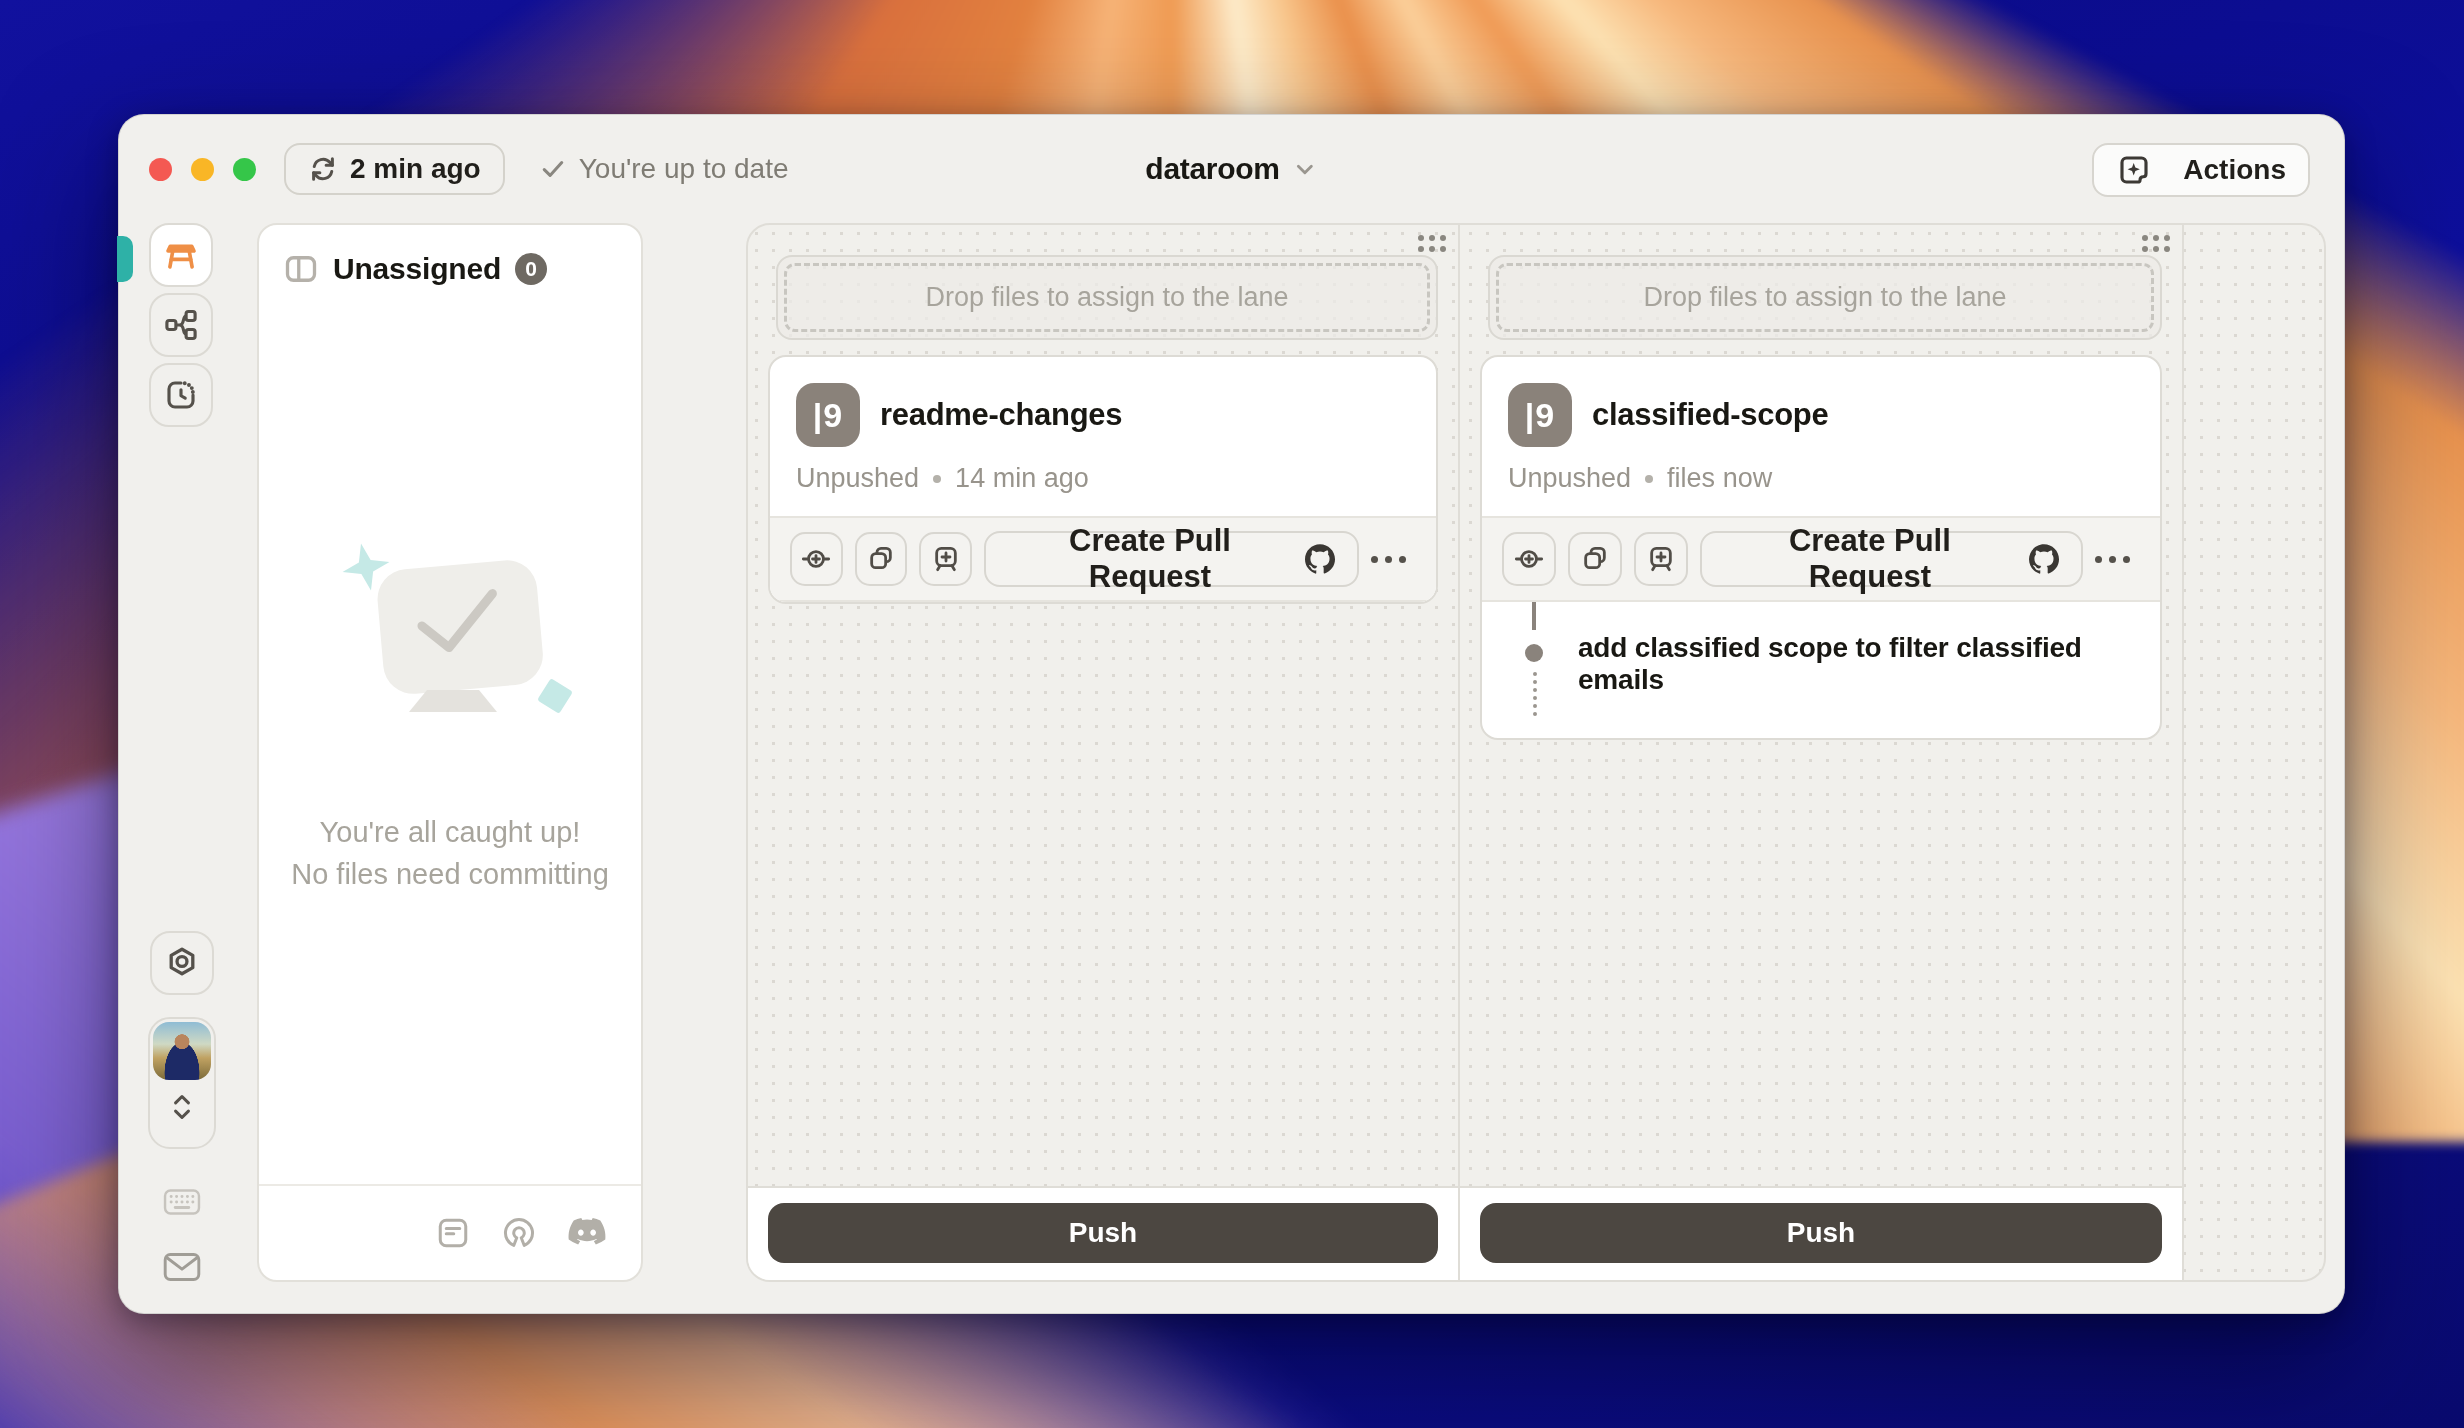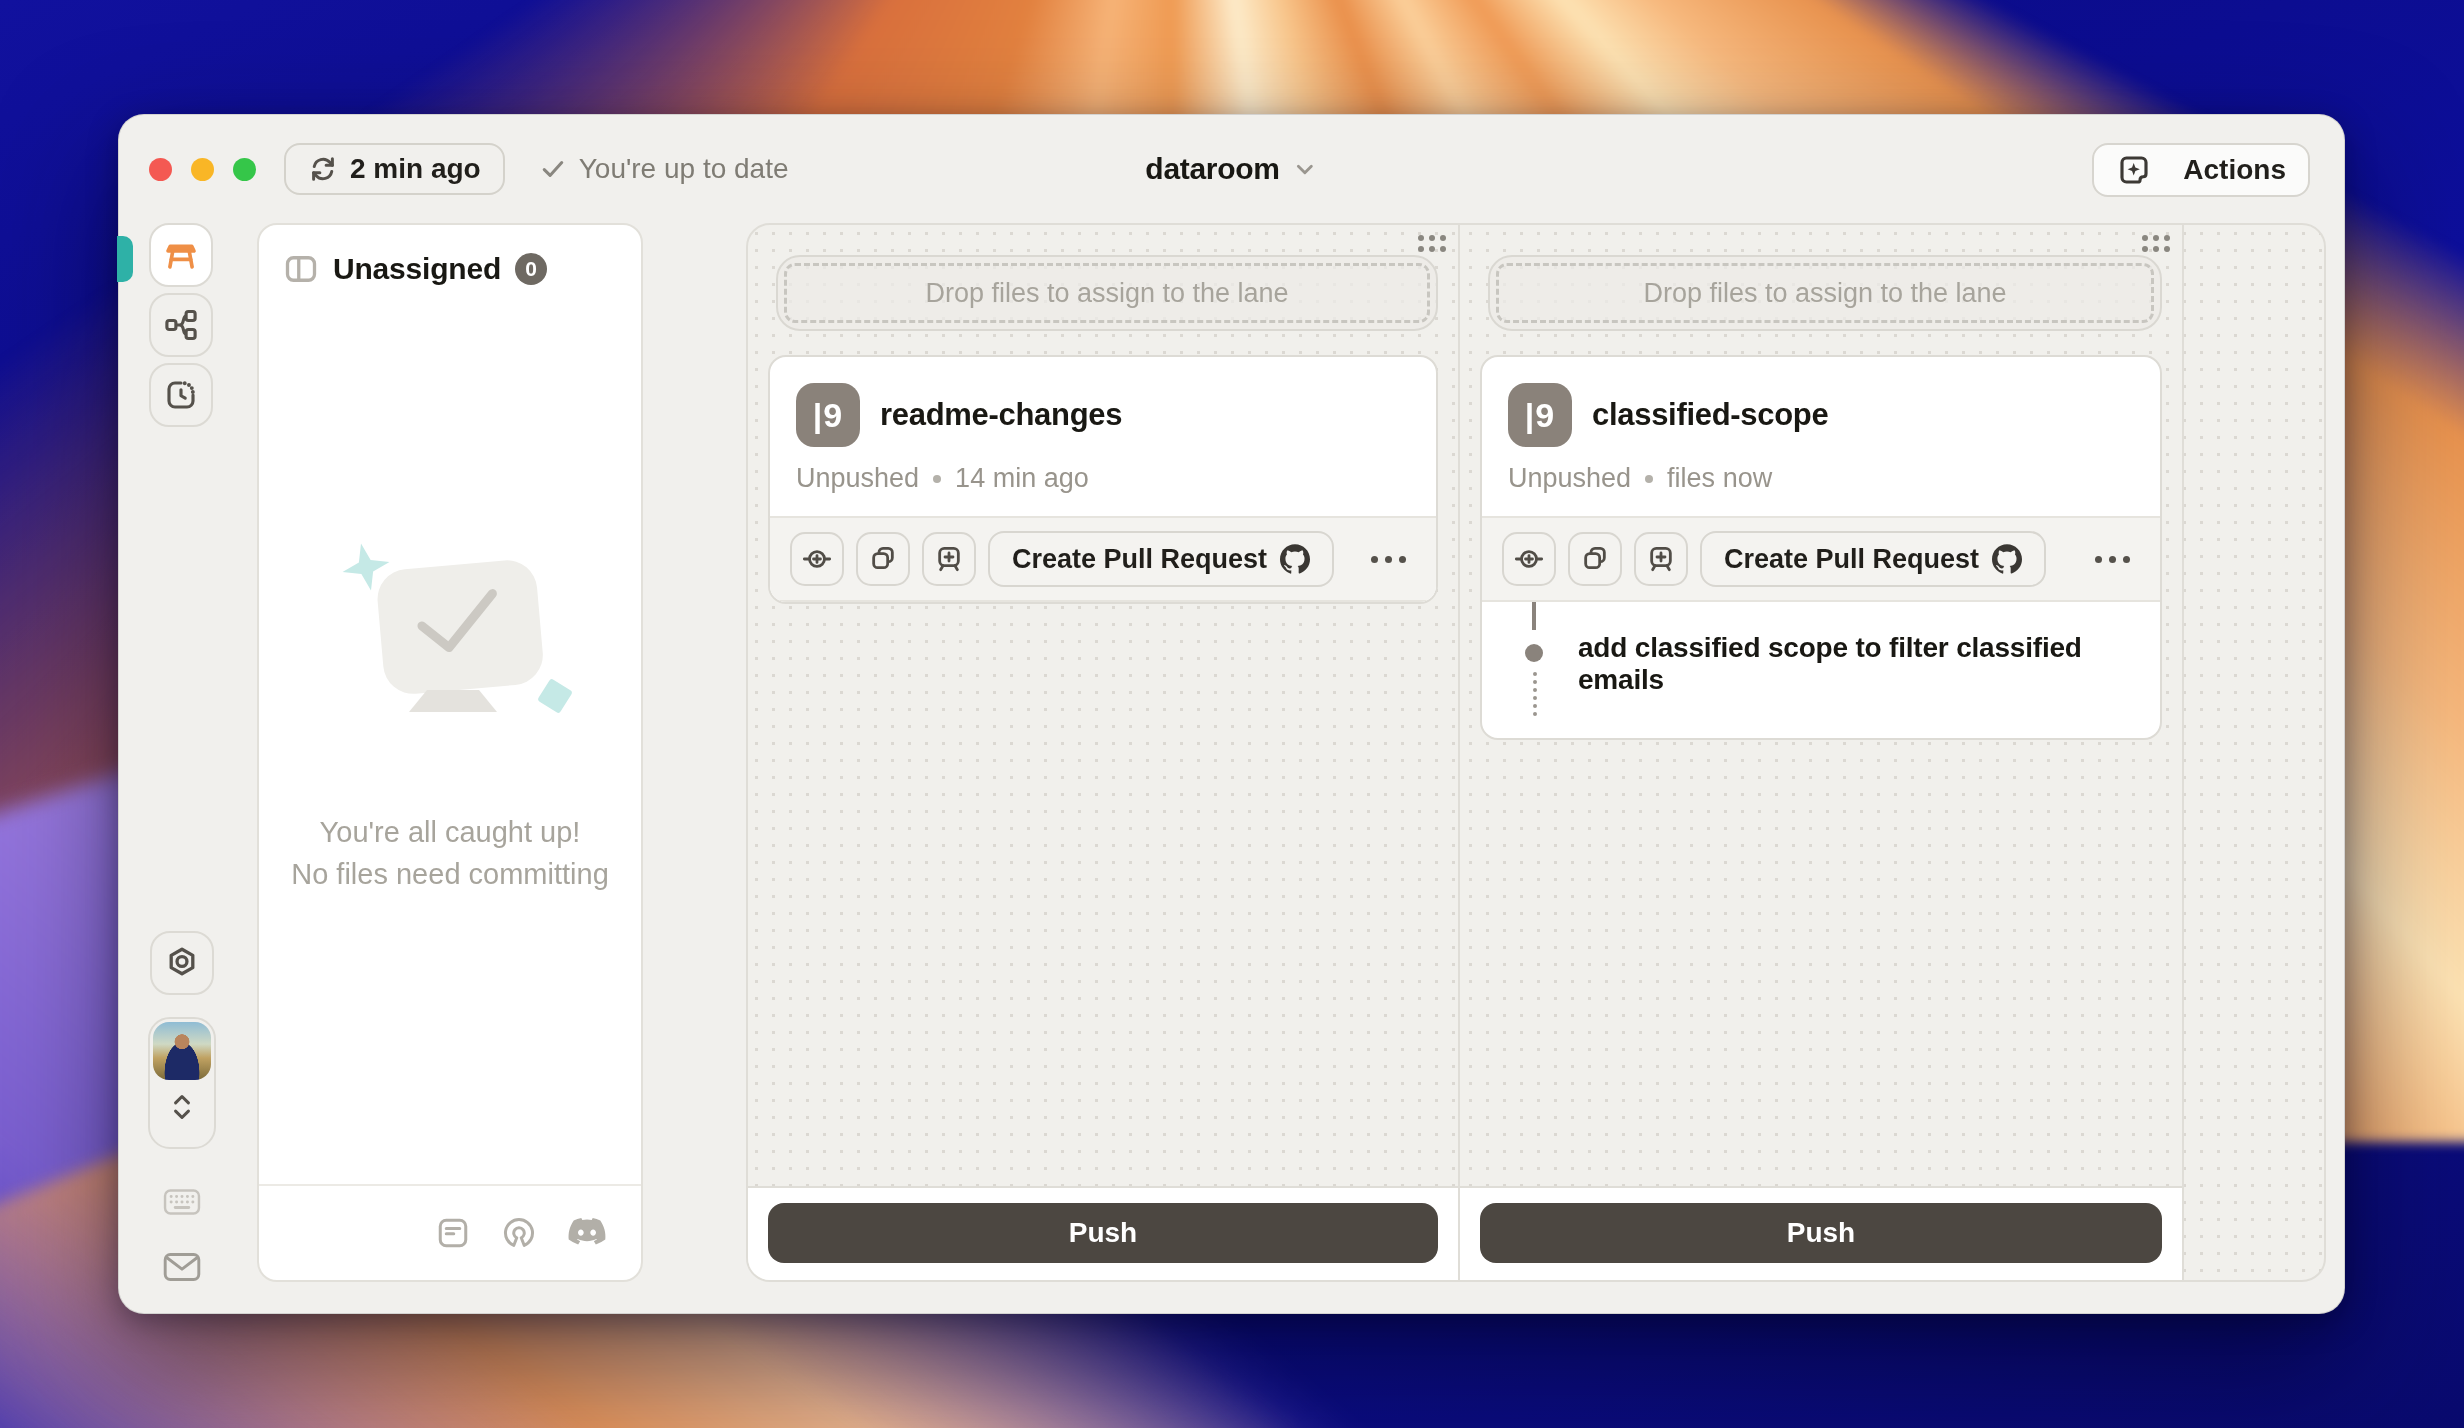--- a/index.html
+++ b/index.html
@@ -73,40 +73,40 @@
     background-image:radial-gradient(circle, #dbd8d2 1.8px, rgba(0,0,0,0) 1.9px);
     background-size:17px 17px; }
   .lane { position:relative; height:100%; }
   .lane1 { width:710px; }
   .lane2 { width:722px; }
   .lane-strip { flex:1; position:relative; }
   .v-divider { width:2px; background:#dfddd7; }
   .drag-dots { position:absolute; top:10px; right:12px; display:grid; grid-template-columns:repeat(3,6px); grid-gap:5px; }
   .drag-dots i { width:6px; height:6px; border-radius:50%; background:#8a8780; display:block; }
 
-  .dropzone { position:absolute; left:28px; right:20px; top:30px; height:76px;
-    background:rgba(236,235,231,.75); border:2px solid #dad8d2; border-radius:24px; padding:6px; }
+  .dropzone { position:absolute; left:28px; right:20px; top:30px; height:85px;
+    background:rgba(236,235,231,.75); border:2px solid #dad8d2; border-radius:16px; padding:6px; }
   .dropzone-inner { width:100%; height:100%; border:3px dashed #c8c6c0; border-radius:11px;
     display:flex; align-items:center; justify-content:center; font-size:27px; color:#a7a49c; }
 
   .branch-card { position:absolute; left:20px; right:20px; top:130px; background:#fff;
     border:2px solid #dddbd5; border-radius:18px; overflow:hidden; }
   .bc-head { padding:26px 26px 22px; }
   .bc-row { display:flex; align-items:center; gap:20px; }
   .branch-avatar { width:64px; height:64px; border-radius:18px; background:#8a827a; color:#fff;
     display:flex; align-items:center; justify-content:center; font-size:34px; font-weight:700; letter-spacing:1px; }
   .bc-title { font-size:31px; font-weight:700; color:#191813; letter-spacing:-.3px; }
   .bc-meta { margin-top:16px; display:flex; align-items:center; gap:14px; font-size:27px; color:#98948c; }
   .meta-dot { width:8px; height:8px; border-radius:50%; background:#b4b1aa; }
   .bc-toolbar { border-top:2px solid #e6e4de; border-bottom:2px solid #e6e4de; background:#f4f3f0;
     display:flex; align-items:center; gap:12px; padding:13px 20px; }
   .icon-btn { width:54px; height:54px; border-radius:15px; border:2px solid #d8d6d0; background:transparent;
     display:flex; align-items:center; justify-content:center; color:#514d47; }
   .cpr-btn { height:56px; border-radius:16px; border:2px solid #d8d6d0; background:transparent;
-    display:flex; align-items:center; gap:13px; padding:0 22px; font-size:27px; font-weight:600; color:#211f1b; }
+    display:flex; align-items:center; gap:13px; padding:0 22px; font-size:31px; font-weight:600; color:#211f1b; }
   .kebab { margin-left:auto; display:flex; gap:7px; padding-right:10px; }
   .kebab i { width:7px; height:7px; border-radius:50%; background:#55514b; display:block; }
   .bc-commit { position:relative; padding:30px 26px 42px 96px; }
   .graph-line-top { position:absolute; left:50px; top:0; width:4px; height:28px; background:#8a837c; }
   .graph-dot { position:absolute; left:43px; top:42px; width:18px; height:18px; border-radius:50%; background:#8a837c; }
   .graph-line-bot { position:absolute; left:51px; top:70px; height:44px; border-left:4px dotted #9b968f; }
   .commit-msg { font-size:28px; font-weight:700; color:#191813; letter-spacing:-.2px; }
 
   .lane-footer { position:absolute; left:0; right:0; bottom:0; height:94px; background:#fff; border-top:2px solid #dfddd7; }
   .push-btn { position:absolute; left:20px; right:20px; bottom:17px; height:60px; border-radius:16px;

